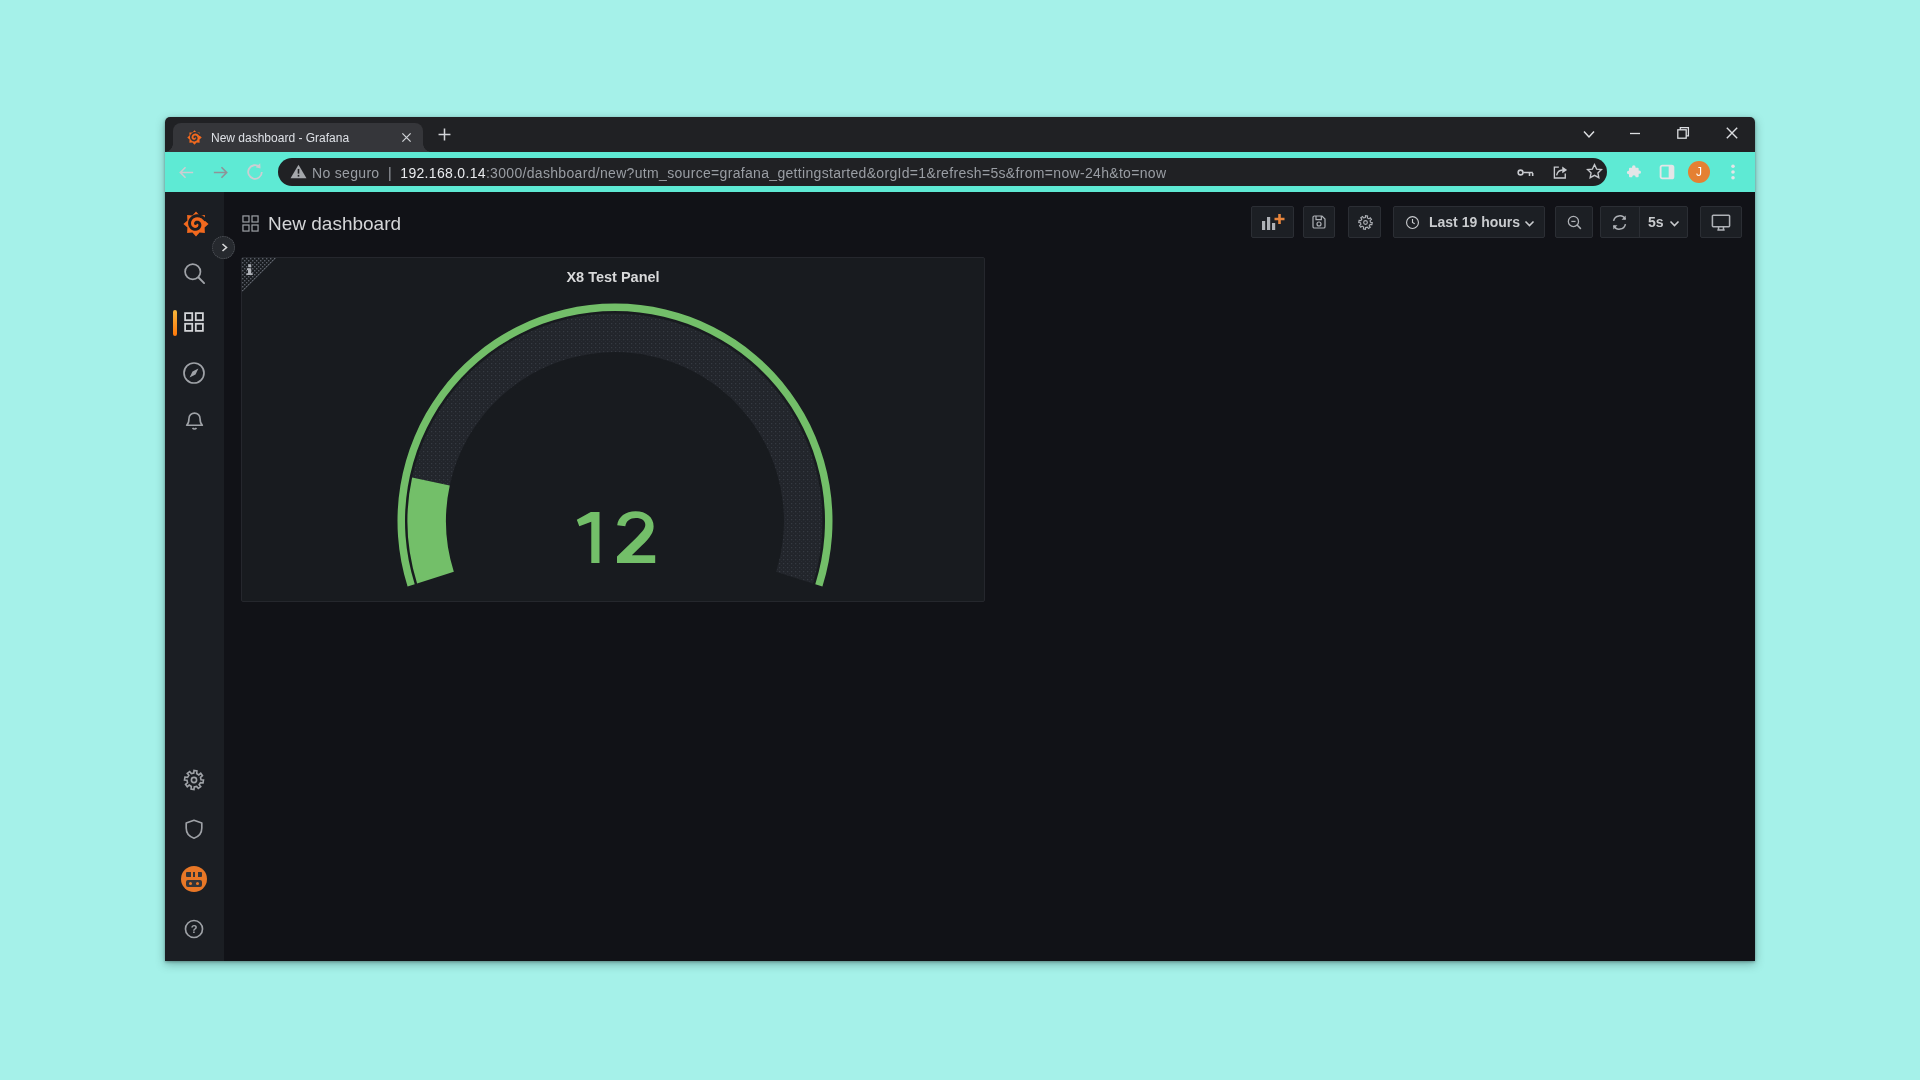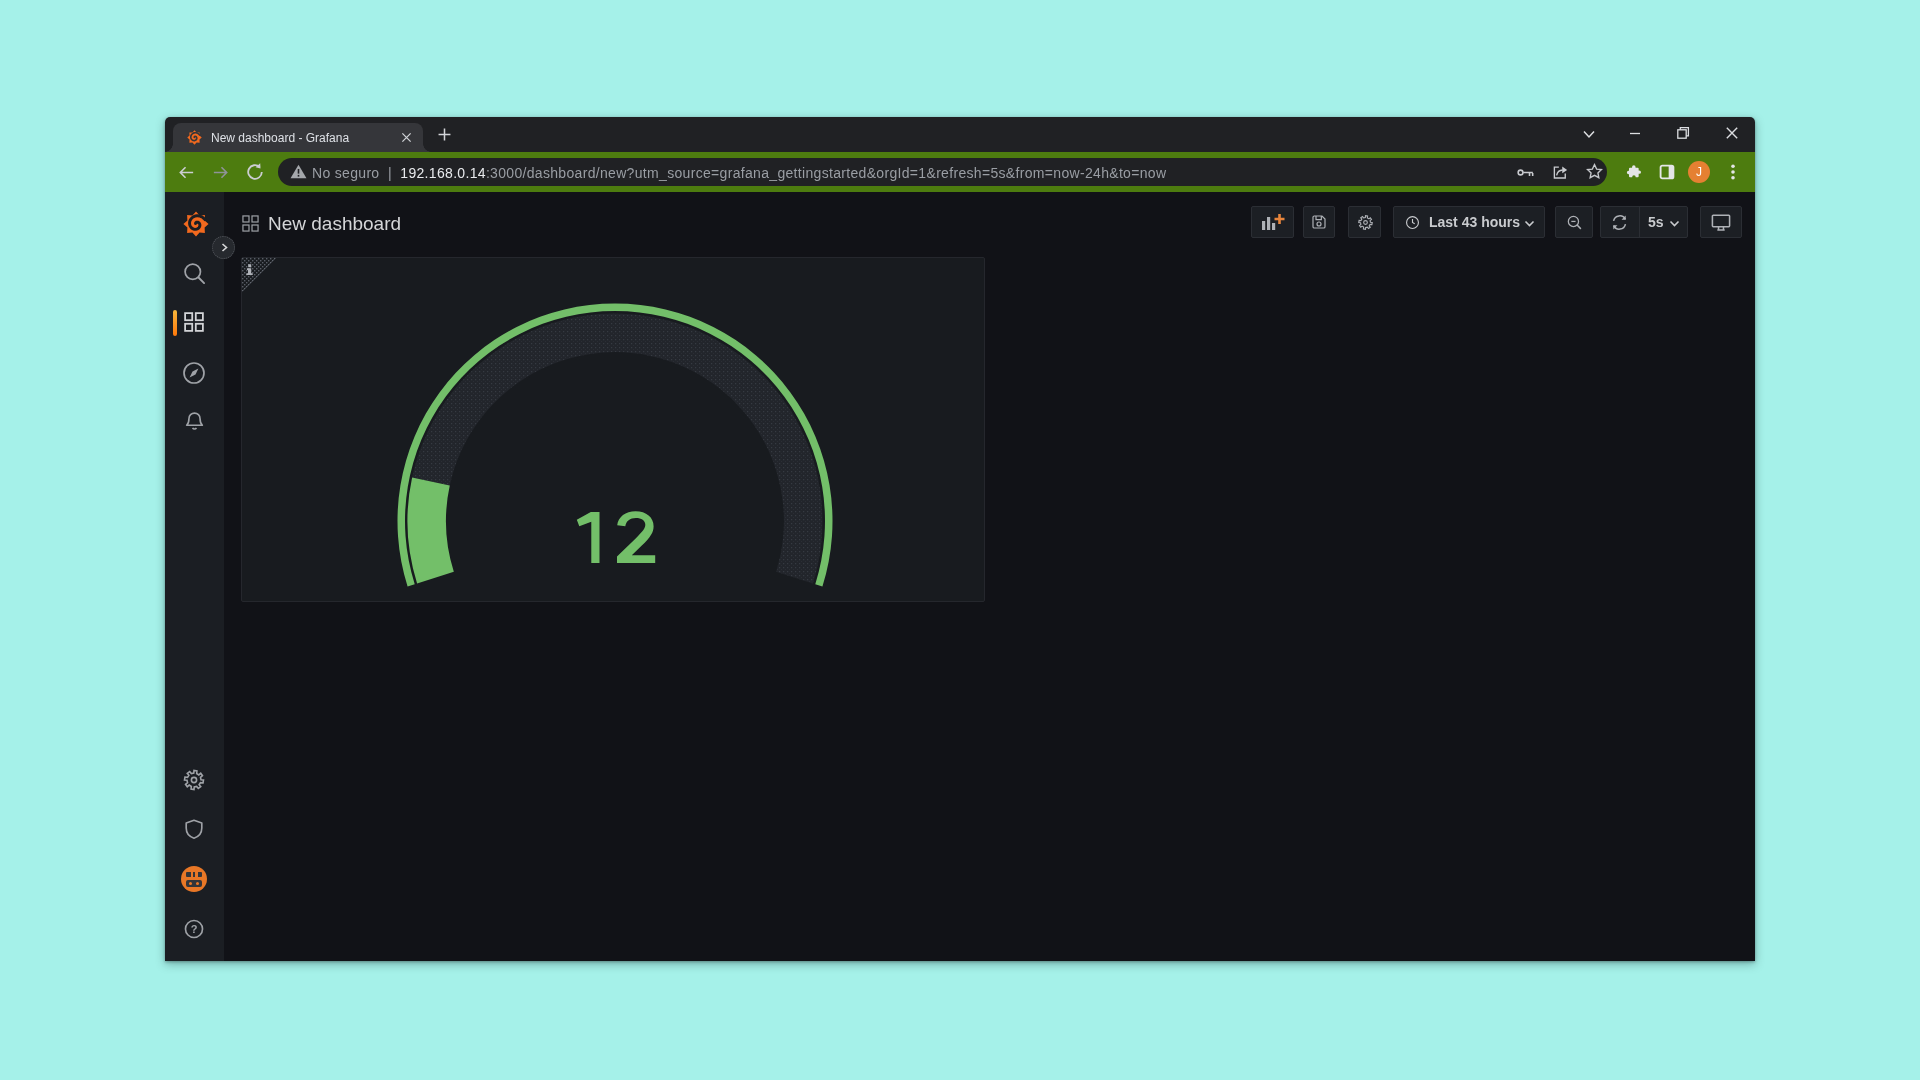--- a/index.html
+++ b/index.html
@@ -7,21 +7,21 @@
   body { background:#a5f1e9; font-family:"Liberation Sans", sans-serif; }
   .abs { position:absolute; }
   .win { position:absolute; left:165px; top:117px; width:1590px; height:844px;
          border-radius:5px 5px 0 0; box-shadow:0 3px 10px rgba(20,50,50,0.35), 0 1px 3px rgba(0,0,0,0.28); }
   .tabstrip { position:absolute; left:0; top:0; width:100%; height:35px; background:#202124; border-radius:5px 5px 0 0; }
   .tab { position:absolute; left:8px; top:6px; width:250px; height:29px; background:#35363a; border-radius:8px 8px 0 0;text-align:center; }
   .tab:before { content:""; position:absolute; left:-8px; bottom:0; width:8px; height:8px;
      background:radial-gradient(circle at 0 0, rgba(0,0,0,0) 7.5px, #35363a 8px); }
   .tab:after { content:""; position:absolute; right:-8px; bottom:0; width:8px; height:8px;
      background:radial-gradient(circle at 8px 0, rgba(0,0,0,0) 7.5px, #35363a 8px); }
-  .toolbar { position:absolute; left:0; top:35px; width:100%; height:40px; background:#4d7c0f; }
+  .toolbar { position:absolute; left:0; top:35px; width:100%; height:40px; background:#5eead4; }
   .urlpill { position:absolute; left:113px; top:6px; width:1329px; height:28px; background:#202124; border-radius:14px; }
   .urltext { position:absolute; left:34px; top:7px; font-size:14px; color:#9a9ea4; white-space:nowrap; }
   .urltext b { color:#e8eaed; font-weight:normal; }
   .content { position:absolute; left:0; top:75px; width:100%; height:769px; background:#111217; overflow:hidden; }
   .sidebar { position:absolute; left:0; top:0; width:59px; height:100%; background:#1b1e23; }
   .expand { position:absolute; left:47px; top:44px; width:23px; height:23px; border-radius:50%;
             background:#26292e; border:1px dotted #53565c; color:#d8d9da; z-index:5; }
   .gtitle { position:absolute; left:103px; top:21px; font-size:19px; color:#d5d6d8;text-align:center; }
   .gbtn { position:absolute; top:14px; height:32px; background:#1c1f24; border:1px solid #2b2e34; border-radius:2px; }
   .gbtxt { color:#c9cbce; font-size:14px; font-weight:bold; }
@@ -188,21 +188,21 @@
         <svg class="abs" style="left:8px;top:7px;width:17px;height:17px;" viewBox="0 0 24 24">
           <path d="M21.50 12.00 L21.04 14.94 L18.47 14.68 L17.10 16.79 L18.72 18.72 L16.31 20.46 L14.68 18.47 L12.22 19.00 L12.00 21.50 L9.06 21.04 L9.32 18.47 L7.21 17.10 L5.28 18.72 L3.54 16.31 L5.53 14.68 L5.00 12.22 L2.50 12.00 L2.96 9.06 L5.53 9.32 L6.90 7.21 L5.28 5.28 L7.69 3.54 L9.32 5.53 L11.78 5.00 L12.00 2.50 L14.94 2.96 L14.68 5.53 L16.79 6.90 L18.72 5.28 L20.46 7.69 L18.47 9.32 L19.00 11.78 Z" fill="none" stroke="#aeb1b6" stroke-width="1.6"></path>
           <circle cx="12" cy="12" r="2.6" fill="none" stroke="#aeb1b6" stroke-width="1.6"></circle>
         </svg>
       </div>
     <div class="gbtn" style="left:1228px;width:152px;">
         <svg class="abs" style="left:11px;top:8px;width:15px;height:15px;" viewBox="0 0 24 24">
           <circle cx="12" cy="12" r="9.5" fill="none" stroke="#c9cbce" stroke-width="1.8"></circle>
           <path d="M12 6.5 V12 L15.5 14" fill="none" stroke="#c9cbce" stroke-width="1.8"></path>
         </svg>
-        <span class="gbtxt abs" style="left:35px;top:7px;">Last 43 hours</span>
+        <span class="gbtxt abs" style="left:35px;top:7px;">Last 19 hours</span>
         <svg class="abs" style="left:130px;top:13px;width:11px;height:7px;" viewBox="0 0 11 7">
           <path d="M1.5 1.5 L5.5 5.5 L9.5 1.5" fill="none" stroke="#c9cbce" stroke-width="1.6"></path>
         </svg>
       </div>
     <div class="gbtn" style="left:1390px;width:38px;">
         <svg class="abs" style="left:10px;top:7px;width:17px;height:17px;" viewBox="0 0 24 24">
           <circle cx="10.5" cy="10.5" r="7.2" fill="none" stroke="#aeb1b6" stroke-width="1.8"></circle>
           <path d="M7.5 10.5 H13.5" stroke="#aeb1b6" stroke-width="1.8"></path>
           <path d="M15.7 15.7 L21 21" stroke="#aeb1b6" stroke-width="2"></path>
         </svg>
@@ -232,20 +232,21 @@
             <pattern id="hatch" width="4" height="4" patternUnits="userSpaceOnUse">
               <rect width="4" height="4" fill="#181b1f"></rect>
               <rect x="0" y="0" width="1.4" height="1.4" fill="#595d66"></rect>
               <rect x="2" y="2" width="1.4" height="1.4" fill="#595d66"></rect>
             </pattern>
           </defs>
           <path d="M0 0 H33.5 L0 33.5 Z" fill="url(#hatch)"></path>
           <line x1="33.5" y1="0" x2="0" y2="33.5" stroke="rgba(150,155,165,0.45)" stroke-width="1"></line>
           <path d="M6.2 6.2 h3 v3 h-3 Z M4.9 10.3 h4.3 v4.9 h1.5 v1.7 H4.4 v-1.7 h1.6 v-3.2 H4.9 Z" fill="#b0b3b9"></path>
         </svg>
+      <div class="ptitle">X8 Test Panel</div>
       <svg class="abs" style="left:0;top:0;width:744px;height:345px;" viewBox="0 0 744 345">
         <defs>
             <pattern id="dots" width="4" height="4" patternUnits="userSpaceOnUse">
               <rect width="4" height="4" fill="#22252b"></rect>
               <rect x="1" y="1" width="1.2" height="1.2" fill="#363a42"></rect>
               <rect x="3" y="3" width="1" height="1" fill="#2b2e35"></rect>
             </pattern>
           </defs>
         <path d="M165.57 328.40 A217.5 217.5 0 1 1 580.43 328.40 L573.28 326.15 A210 210 0 1 0 172.72 326.15 Z" fill="#73bf69"></path>
         <path d="M170.11 219.50 A207.5 207.5 0 1 1 570.90 325.40 L534.18 313.82 A169 169 0 1 0 207.75 227.57 Z" fill="url(#dots)"></path>

